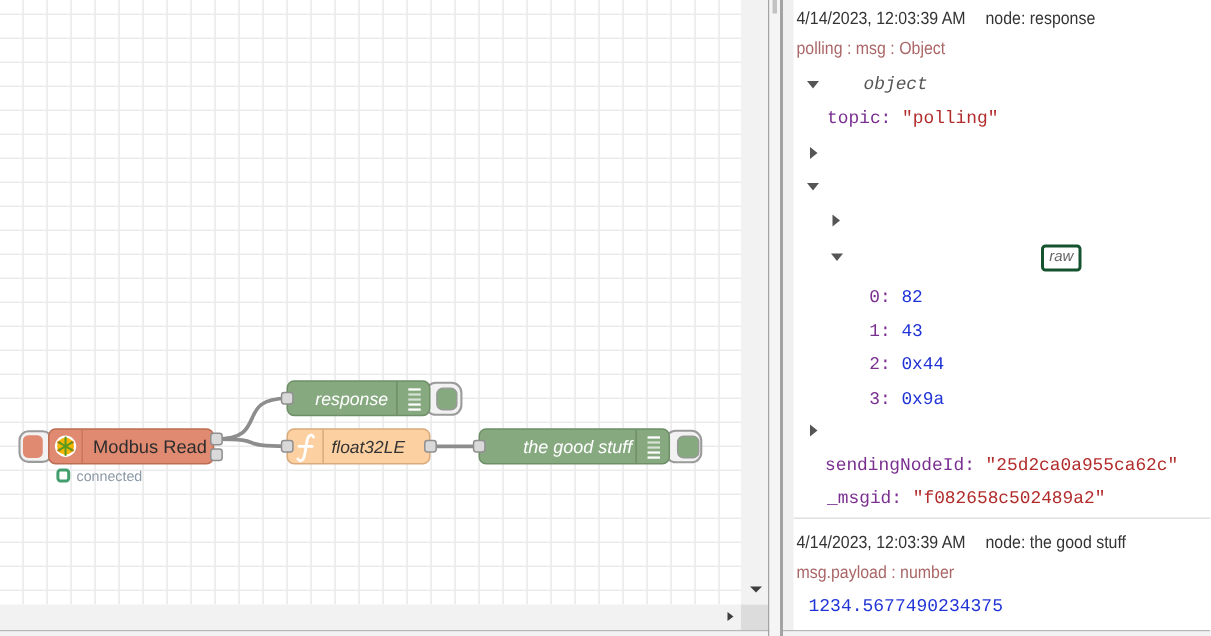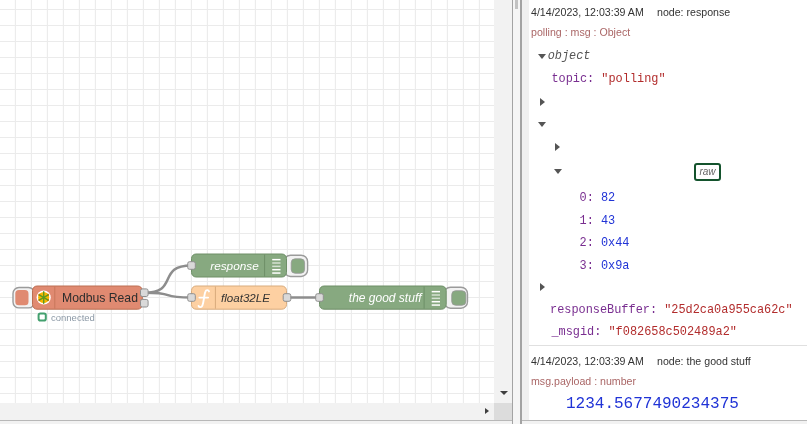--- a/index.html
+++ b/index.html
@@ -3,21 +3,21 @@
 <meta charset="utf-8">
 <style>
   html,body{margin:0;padding:0;}
   #stage{position:relative;width:807px;height:424px;background:#fff;overflow:hidden;
          font-family:"Liberation Sans",sans-serif;}
   .abs{position:absolute;}
   .mono{font-family:"Liberation Mono",monospace;font-size:11.9px;white-space:pre;line-height:15px;}
   .key{color:#792e90;}
   .str{color:#b22c2c;}
   .num{color:#2033d6;}
-  .typ{color:#555;font-style:italic;}
+  .typ{color:#555;font-style:italic;margin-left:28px;}
   .tri-d{width:0;height:0;border-left:4.5px solid transparent;border-right:4.5px solid transparent;border-top:5.5px solid #555;}
   .tri-r{width:0;height:0;border-top:4.5px solid transparent;border-bottom:4.5px solid transparent;border-left:5.5px solid #555;}
   .hdr{font-size:11.8px;line-height:14px;transform:scaleX(0.9);transform-origin:0 0;}
 </style>
 </head>
 <body>
 <div id="stage">
 
   <svg class="abs" style="left:0;top:0" width="494" height="403">
     <defs>
@@ -139,23 +139,23 @@
   <div class="abs tri-d" style="left:553.5px;top:168.5px"></div>
   <div class="abs" style="left:694px;top:162.5px;width:23px;height:14.5px;border:2px solid #14532d;border-radius:3px;color:#666;font-style:italic;font-size:10px;text-align:center;line-height:14px">raw</div>
 
   <div class="abs mono" style="left:579.5px;top:190.7px"><span class="key">0: </span><span class="num">82</span></div>
   <div class="abs mono" style="left:579.5px;top:213.5px"><span class="key">1: </span><span class="num">43</span></div>
   <div class="abs mono" style="left:579.5px;top:236px"><span class="key">2: </span><span class="num">0x44</span></div>
   <div class="abs mono" style="left:579.5px;top:258.5px"><span class="key">3: </span><span class="num">0x9a</span></div>
 
   <div class="abs tri-r" style="left:540.3px;top:282.5px"></div>
 
-  <div class="abs mono" style="left:550px;top:302.5px"><span class="key">responseBuffer: </span><span class="str">"25d2ca0a955ca62c"</span></div>
+  <div class="abs mono" style="left:550px;top:302.5px"><span class="key">sendingNodeId: </span><span class="str">"25d2ca0a955ca62c"</span></div>
   <div class="abs mono" style="left:551.4px;top:324.5px"><span class="key">_msgid: </span><span class="str">"f082658c502489a2"</span></div>
 
   <div class="abs" style="left:528.7px;top:345px;width:278.3px;height:1px;background:#e0e0e0"></div>
 
   <div class="abs hdr" style="left:531px;top:353.5px;color:#333">4/14/2023, 12:03:39 AM</div>
   <div class="abs hdr" style="left:657px;top:353.5px;color:#333">node: the good stuff</div>
   <div class="abs hdr" style="left:531px;top:373.6px;color:#a66">msg.payload : number</div>
-  <div class="abs mono" style="left:566px;top:397.2px;font-size:16px"><span class="num">1234.5677490234375</span></div>
+  <div class="abs mono" style="left:539px;top:397.2px;font-size:12px"><span class="num">1234.5677490234375</span></div>
 
 </div>
 
 </body></html>

